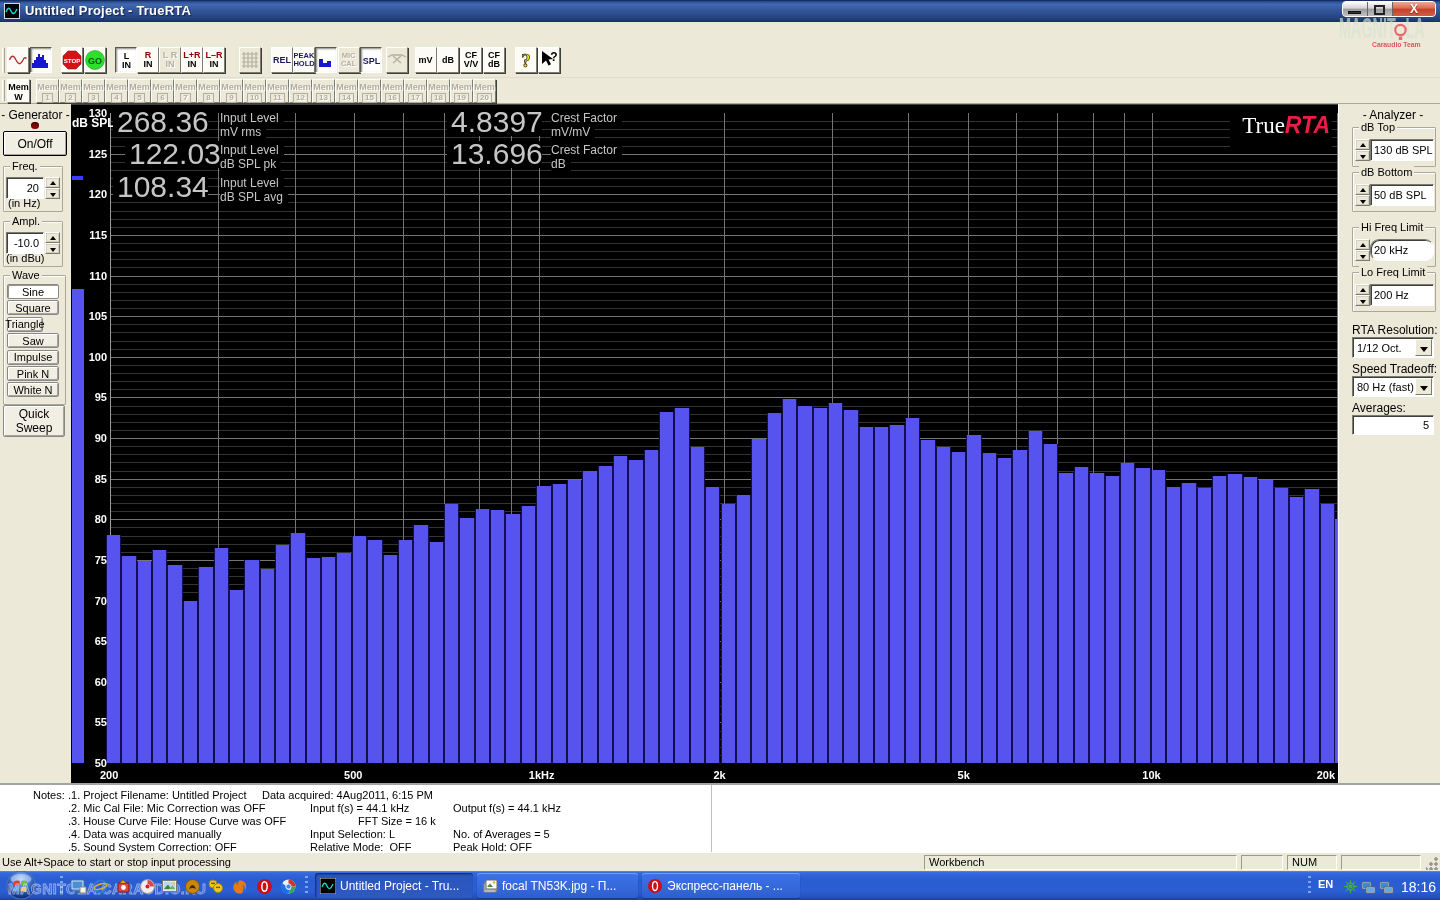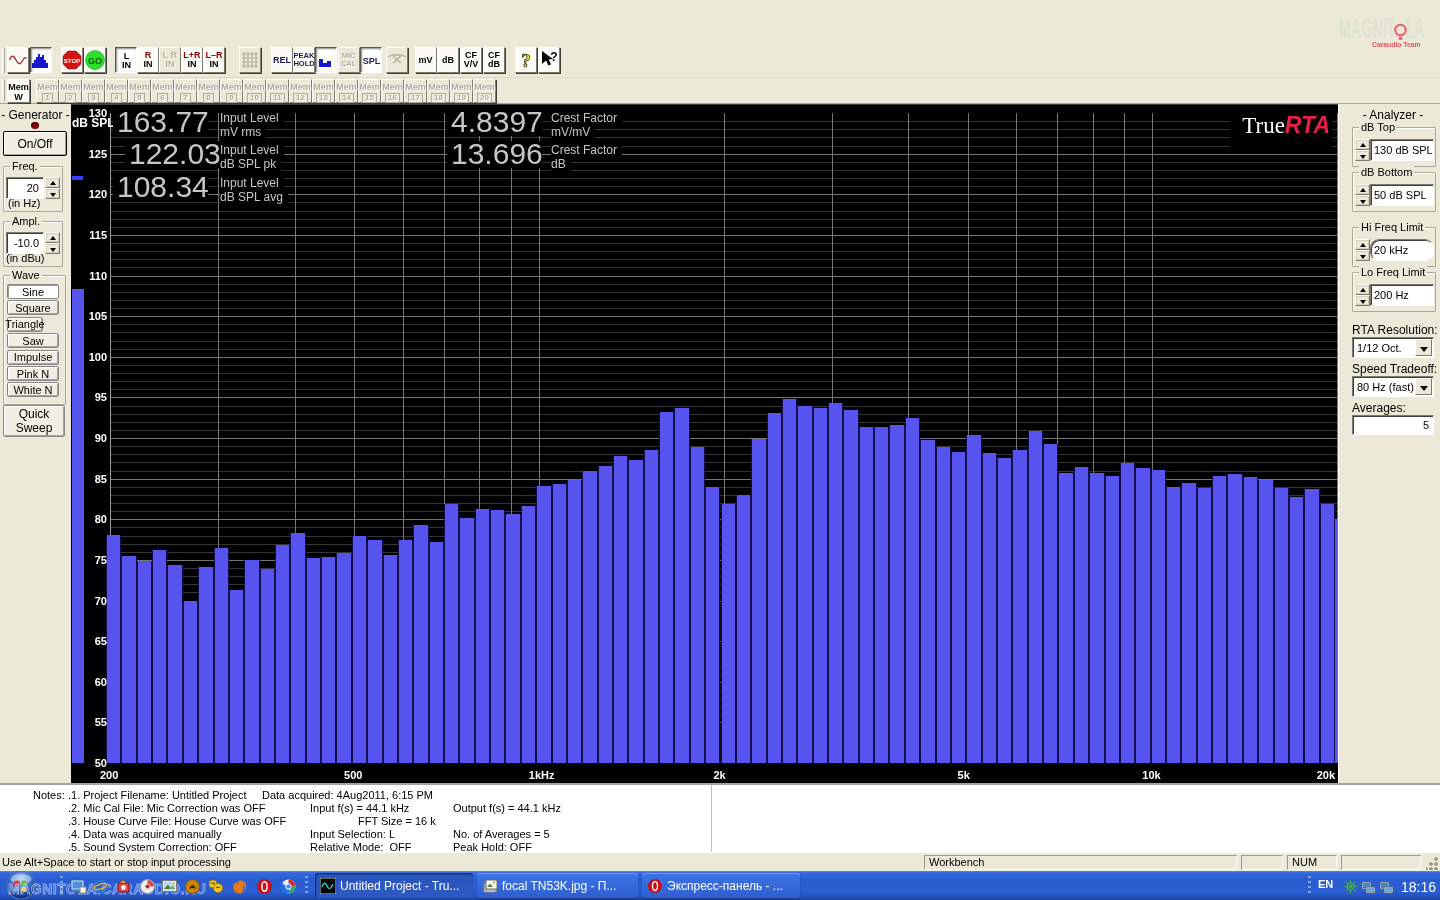--- a/index.html
+++ b/index.html
@@ -138,20 +138,40 @@
   #wm-top-sub { position:absolute; left:1372px; top:40px; font-size:8px; font-weight:bold; color:rgba(222,56,70,0.85);
      transform:scaleX(0.85); transform-origin:left top; white-space:nowrap; }
   #wm-bottom { position:absolute; left:8px; top:881px; font-size:14px; font-weight:bold;
      color:rgba(255,255,255,0.12); letter-spacing:0.5px; -webkit-text-stroke:0.8px rgba(235,240,255,0.5); }
 </style>
 </head>
 <body>
 
 <div id="screen">
 
+  <div id="titlebar" class="abs">
+    <div id="app-icon" class="abs">
+      <svg width="14" height="14" viewBox="0 0 14 14">
+        <rect x="0" y="0" width="14" height="14" fill="#000"></rect>
+        <path d="M1 8 Q3.5 1 6 7 Q8.5 13 12 5" stroke="#19e0d8" stroke-width="1.4" fill="none"></path>
+      </svg>
+    </div>
+    <div id="title-text" class="abs">Untitled Project - TrueRTA</div>
+    <div id="winbtns" class="abs">
+      <div id="btn-min" class="winbtn">
+          <span class="glyph"></span>
+        </div>
+      <div id="btn-max" class="winbtn">
+          <span class="glyph"></span>
+        </div>
+      <div id="btn-close" class="winbtn">
+          <span class="glyph">X</span>
+        </div>
+    </div>
+  </div>
 
 
   <div id="toolbar" class="abs">
     <div class="grip-v" style="left:2px;top:3px;height:25px;"></div>
   <div class="tbtn" style="left: 7px;">
         <svg width="20" height="20" viewBox="0 0 20 20">
           <rect width="20" height="20" fill="none"></rect>
           <path d="M1.5 10 Q4.5 2.5 8 10 Q11.5 17.5 15 10 Q16.5 6.5 18.5 8.5" stroke="#b03030" stroke-width="1.3" fill="none"></path>
         </svg>
       </div>
@@ -525,21 +545,21 @@
         <div class="tick-x" style="top: 664px; left: 29px; width: 40px;">200</div>
         <div class="tick-x" style="top: 664px; left: 273.1px; width: 40px;">500</div>
         <div class="tick-x" style="top: 664px; left: 457.8px; width: 40px;">1kHz</div>
         <div class="tick-x" style="top: 664px; left: 642.5px; width: 40px;">2k</div>
         <div class="tick-x" style="top: 664px; left: 886.6px; width: 40px;">5k</div>
         <div class="tick-x" style="top: 664px; left: 1071.3px; width: 40px;">10k</div>
         <div class="tick-x" style="top: 664px; left: 1234px; width: 30px; text-align: right;">20k</div>
       </div>
     <div id="db-spl-label" style="left: 1px; top: 11px;">dB SPL</div>
     <div id="readouts">
-        <div class="num" style="left: 42px; top: 4px;">163.77</div>
+        <div class="num" style="left: 42px; top: 4px;">268.36</div>
         <div class="lbl" style="left: 149px; top: 7px;">Input Level</div>
         <div class="lbl" style="left: 149px; top: 21px;">mV rms</div>
         <div class="num" style="left: 54px; top: 36px;">122.03</div>
         <div class="lbl" style="left: 149px; top: 39px;">Input Level</div>
         <div class="lbl" style="left: 149px; top: 53px;">dB SPL pk</div>
         <div class="num" style="left: 42px; top: 69px;">108.34</div>
         <div class="lbl" style="left: 149px; top: 72px;">Input Level</div>
         <div class="lbl" style="left: 149px; top: 86px;">dB SPL avg</div>
         <div class="num" style="left: 376px; top: 4px;">4.8397</div>
         <div class="lbl" style="left: 480px; top: 7px;">Crest Factor</div>

